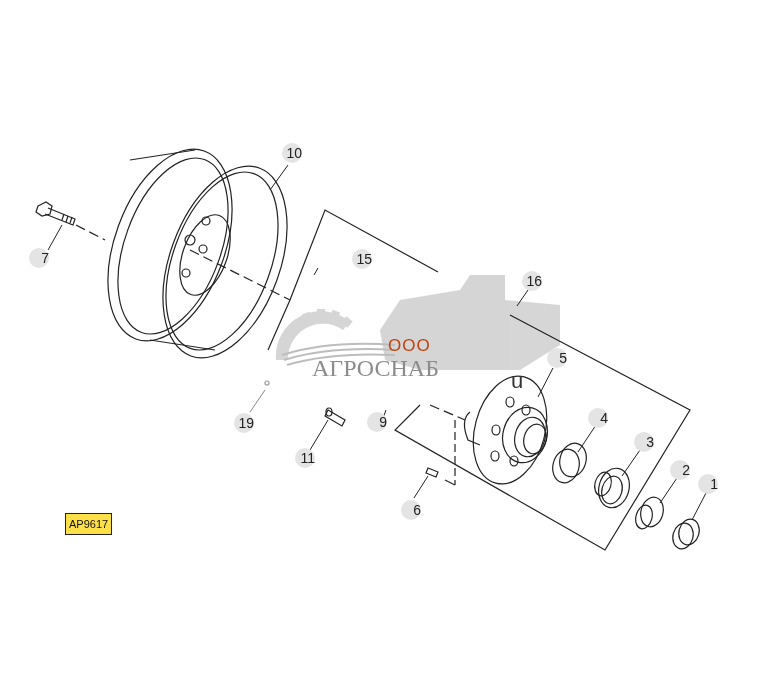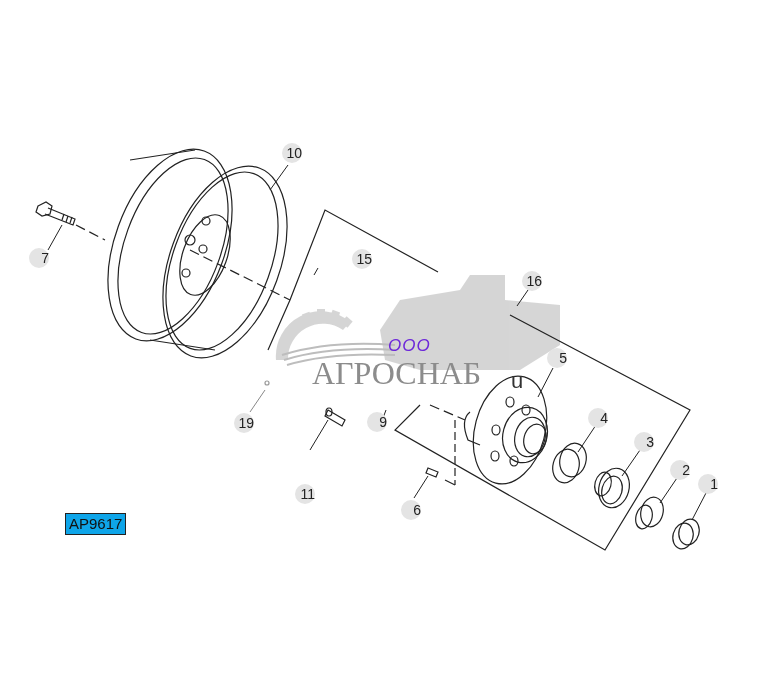--- a/index.html
+++ b/index.html
@@ -1,21 +1,21 @@
 <!DOCTYPE html>
 <html><head>
 <meta charset="utf-8">
 <style>
   html, body { margin: 0; padding: 0; background: #ffffff; }
   body { width: 781px; height: 681px; position: relative; overflow: hidden; font-family: "Liberation Sans", sans-serif; }
   #canvas { position: absolute; left: 0; top: 0; width: 781px; height: 681px; }
   .callout { position: absolute; width: 20px; height: 20px; border-radius: 50%; background: #e4e4e4; color: #222; font-size: 14px; line-height: 20px; text-align: right; font-family: "Liberation Sans", sans-serif; }
-  .figure-id { position: absolute; left: 65px; top: 513px; border: 1px solid #222; padding: 0 3px; font-size: 15px; line-height: 20px; color: #111; background: #0ea5e9; font-family: "Liberation Sans", sans-serif; }
-  .wm-ooo { position: absolute; left: 388px; top: 336px; font-size: 17px; color: #6d28d9; letter-spacing: 1px; font-family: "Liberation Sans", sans-serif; font-style: italic; }
-  .wm-text { position: absolute; left: 312px; top: 355px; font-size: 32px; color: #8c8c8c; font-family: "Liberation Serif", serif; letter-spacing: 0px; }
+  .figure-id { position: absolute; left: 65px; top: 513px; border: 1px solid #222; padding: 0 3px; font-size: 11px; line-height: 20px; color: #111; background: #fde047; font-family: "Liberation Sans", sans-serif; }
+  .wm-ooo { position: absolute; left: 388px; top: 336px; font-size: 17px; color: #c2410c; letter-spacing: 1px; font-family: "Liberation Sans", sans-serif; }
+  .wm-text { position: absolute; left: 312px; top: 355px; font-size: 24px; color: #8c8c8c; font-family: "Liberation Serif", serif; letter-spacing: 0px; }
 </style>
 </head>
 <body>
 
 <svg id="canvas" viewBox="0 0 781 681" xmlns="http://www.w3.org/2000/svg">
 
   <g opacity="0.35" fill="#8a8a8a" stroke="none">
     <path d="M276,360 A45,45 0 0 1 350,322 L343,330 A35,35 0 0 0 288,360 Z"></path>
     <g fill="#8a8a8a">
       <rect x="281" y="335" width="8" height="8" transform="rotate(-60 285 339)"></rect>
@@ -143,21 +143,21 @@
 <div class="wm-text">АГРОСНАБ</div>
 
 <div class="callout" style="left:282px;top:143px;">10</div>
 <div class="callout" style="left:29px;top:248px;">7</div>
 <div class="callout" style="left:304px;top:249px;margin-left:48px;">15</div>
 <div class="callout" style="left:522px;top:271px;">16</div>
 <div class="callout" style="left:547px;top:348px;">5</div>
 <div class="callout" style="left:234px;top:413px;">19</div>
 <div class="callout" style="left:367px;top:412px;">9</div>
 <div class="callout" style="left:588px;top:408px;">4</div>
-<div class="callout" style="left:295px;top:448px;margin-top:36px;">11</div>
+<div class="callout" style="left:295px;top:448px;">11</div>
 <div class="callout" style="left:634px;top:432px;">3</div>
 <div class="callout" style="left:670px;top:460px;">2</div>
 <div class="callout" style="left:698px;top:474px;">1</div>
 <div class="callout" style="left:401px;top:500px;">6</div>
 
 <div style="position:absolute;left:511px;top:368px;font-size:22px;color:#333;font-family:'Liberation Sans',sans-serif;">u</div>
 
 <div class="figure-id">AP9617</div>
 
 </body></html>

